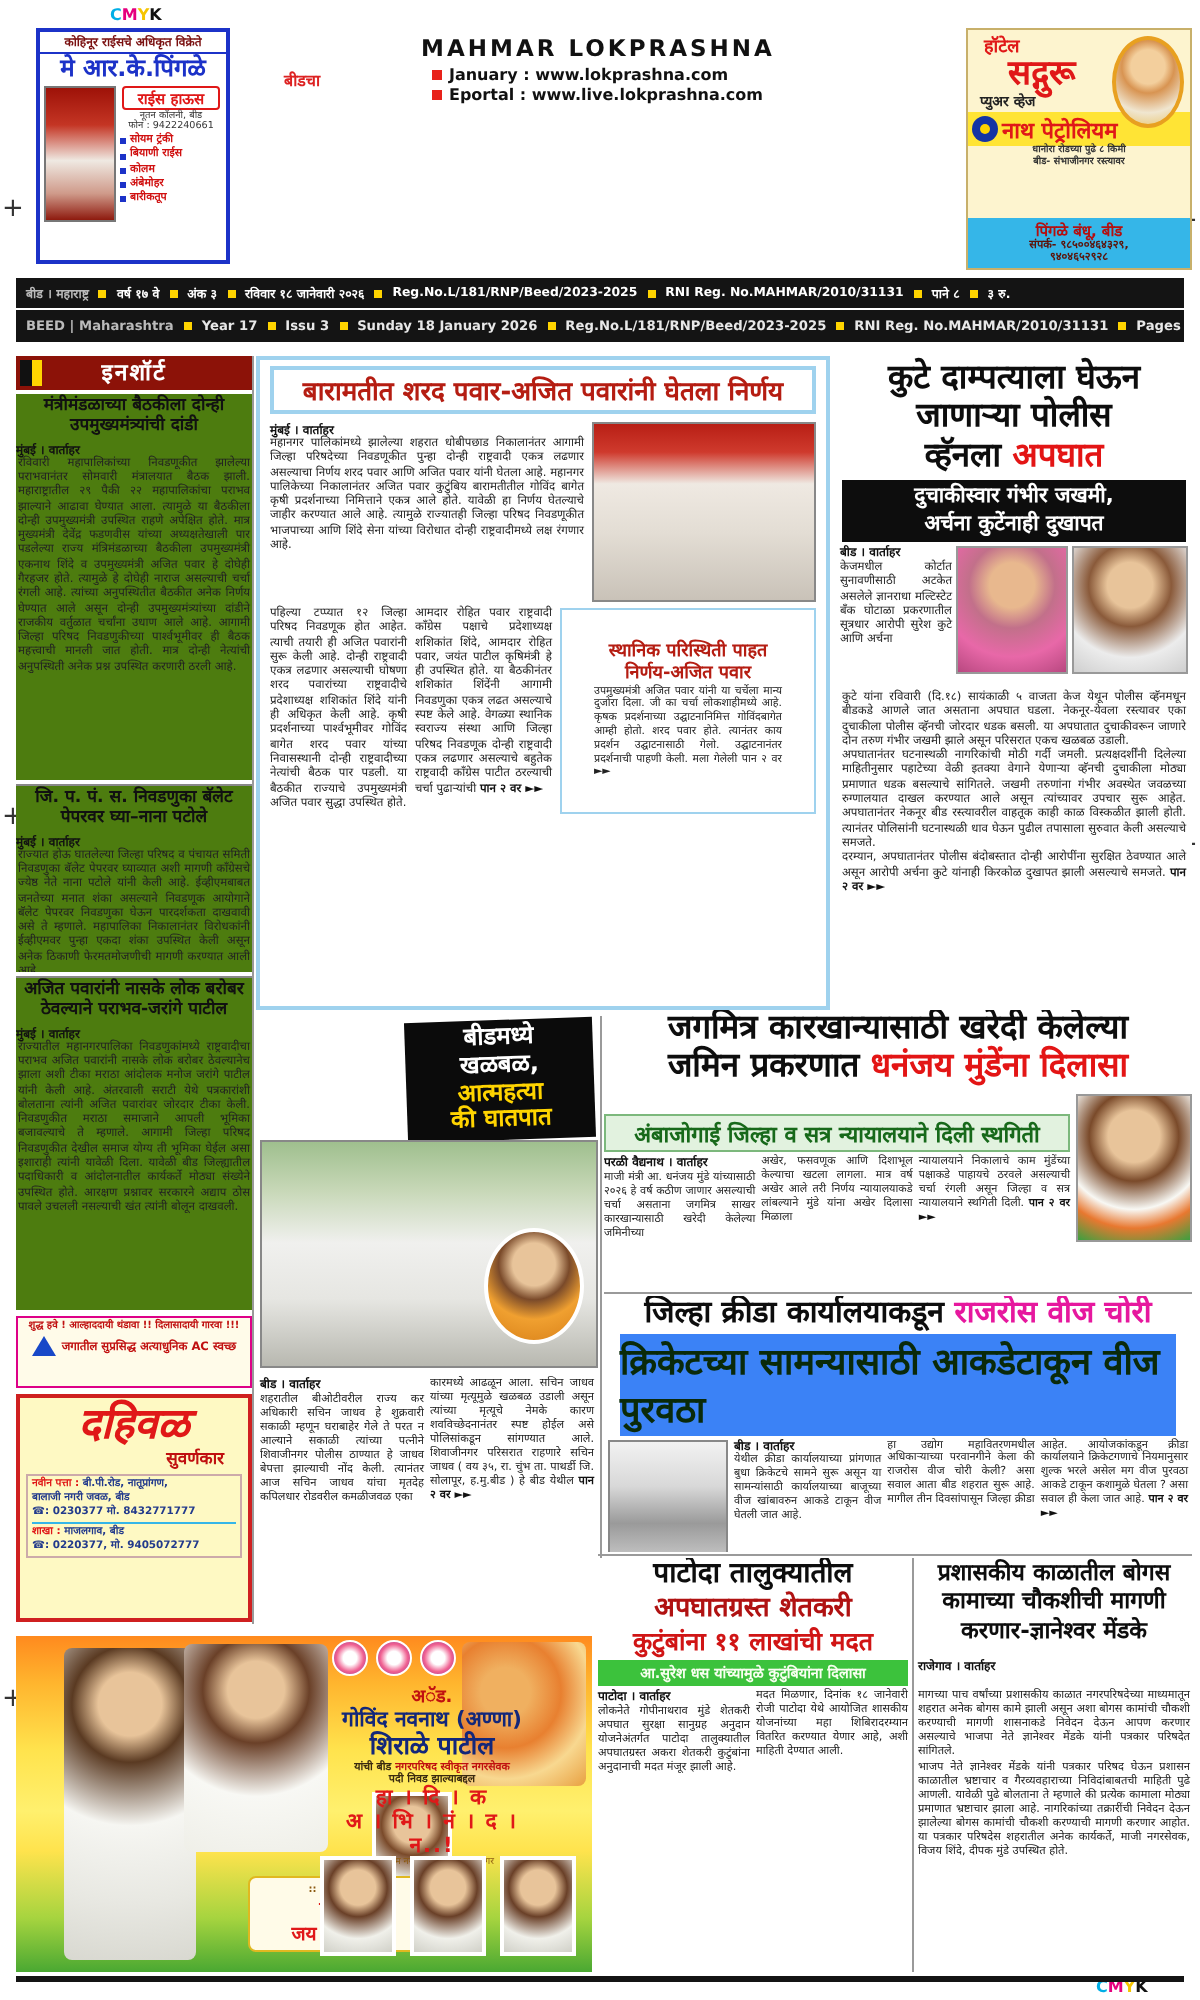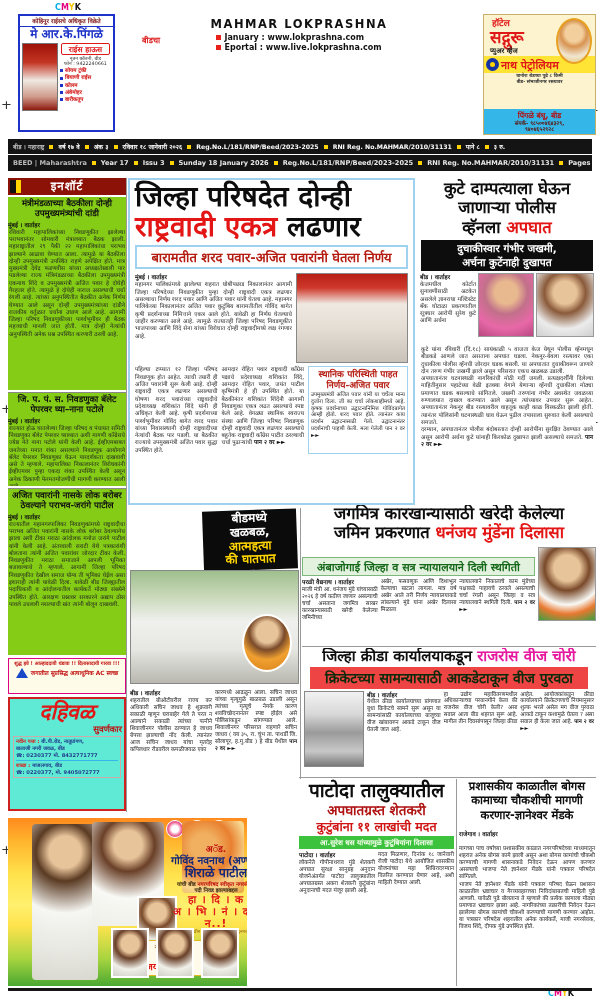--- a/index.html
+++ b/index.html
@@ -23,21 +23,21 @@
   .bullet-blue{width:3px;height:3px;background:#1c32c8;display:inline-block;flex:0 0 auto;}
   .masthead{left:118px;top:12px;width:362px;height:122px;text-align:center;}
   .mh-kicker{position:absolute;left:24px;top:22px;color:#d22;font-size:8px;font-weight:bold;}
   .mh-eng{font-weight:bold;font-size:11.5px;letter-spacing:1.5px;color:#111;padding-top:5px;}
   .mh-title{color:#e8221a;font-size:63px;font-weight:bold;line-height:0.98;letter-spacing:1px;}
   .mh-links{display:inline-block;text-align:left;font-size:8px;font-weight:bold;color:#111;margin-top:2px;}
   .mh-links div{line-height:1.3;}
   .sq-red{display:inline-block;width:5px;height:5px;background:#e8221a;margin-right:3px;}
   .ad-hotel{left:483px;top:14px;width:113px;height:121px;background:#fdf4cf;border:1px solid #c8b06a;overflow:hidden;}
   .hotel-l1{color:#e01818;font-weight:bold;font-size:9px;padding:1px 0 0 8px;}
-  .hotel-l2{color:#e01818;font-weight:bold;font-size:17px;line-height:1;padding-left:6px;}
+  .hotel-l2{color:#e01818;font-weight:bold;font-size:17px;line-height:1;padding-left:20px;}
   .hotel-oval{position:absolute;right:3px;top:3px;width:32px;height:42px;border-radius:50%;border:2px solid #e8a020;background:radial-gradient(circle at 50% 32%,#f3cf9d 26%,#d89452 40%,#f0e6d0 70%,#e8c36a 100%);}
   .hotel-pv{color:#222;font-weight:bold;font-size:7px;padding-left:6px;}
   .hotel-band{display:flex;align-items:center;gap:2px;background:#ffe435;padding:1px 2px;margin-top:1px;}
   .bp-logo{width:13px;height:13px;border-radius:50%;background:#1434a4;position:relative;flex:0 0 auto;}
   .bp-logo::after{content:"";position:absolute;left:4px;top:4px;width:5px;height:5px;border-radius:50%;background:#ffd400;}
   .hotel-pet{color:#e01818;font-weight:bold;font-size:11px;}
   .hotel-addr{font-size:4.8px;color:#333;font-weight:bold;text-align:center;line-height:1.25;}
   .hotel-foot{position:absolute;left:0;right:0;bottom:0;background:#35b6e8;text-align:center;padding:1px 0;}
   .hotel-owner{color:#b40f0f;font-weight:bold;font-size:7.5px;}
   .hotel-ph{color:#5c1208;font-weight:bold;font-size:5.6px;line-height:1.2;}
@@ -47,53 +47,53 @@
   .db2{top:155px;height:16px;font-size:6.6px;color:#e8e8e8;}
   .sq-y{display:inline-block;width:4px;height:4px;background:#ffd400;flex:0 0 auto;}
   .db-seg{white-space:nowrap;font-weight:bold;}
   
   .vline{border-left:1px solid #9a9a9a;width:0;}
   .hline{border-top:1px solid #9a9a9a;height:0;}
   .botline{left:8px;top:988px;width:584px;border-top:3px solid #141414;height:0;}
   
   .inshort-hd{left:8px;top:178px;width:118px;height:17px;background:#8c1208;color:#fff;font-weight:bold;font-size:11.5px;text-align:center;line-height:17px;letter-spacing:1px;}
   .inshort-icon{position:absolute;left:2px;top:2px;width:11px;height:13px;background:linear-gradient(90deg,#111 55%,#ffd400 55%);}
-  .lart{left:8px;width:118px;overflow:hidden;background:#84cc16;}
+  .lart{left:8px;width:118px;overflow:hidden;background:#4d7c0f;}
   .lart-h{font-weight:bold;font-size:8.6px;line-height:1.2;text-align:center;color:#111;padding:1px 1px 2px;}
   .dl{font-weight:bold;font-size:6px;color:#111;}
   .bodytx{font-size:5.8px;line-height:1.26;color:#222;}
   .lart .bodytx{padding:0 1px;}
   .rule-t{border-top:1px solid #888;}
   
   .ac-ad{left:8px;top:658px;width:118px;height:36px;border:1px solid #d08;background:#fffbe9;overflow:hidden;text-align:center;}
   .ac-l1{font-size:5px;color:#c01010;font-weight:bold;line-height:1.3;padding-top:1px;}
   .ac-row{display:flex;align-items:center;gap:3px;justify-content:center;padding-top:1px;}
   .ac-tri{width:0;height:0;border-left:6px solid transparent;border-right:6px solid transparent;border-bottom:10px solid #1848c8;}
   .ac-l2{font-size:5.8px;color:#c01010;font-weight:bold;}
   
-  .dahi{left:8px;top:697px;width:118px;height:114px;border:2px solid #cf2020;background:#5eead4;overflow:hidden;}
+  .dahi{left:8px;top:697px;width:118px;height:114px;border:2px solid #cf2020;background:#fef9c3;overflow:hidden;}
   .dahi-title{color:#e01818;font-weight:bold;font-size:21px;text-align:center;line-height:1;padding-top:3px;font-style:italic;}
-  .dahi-sub{color:#c01010;font-weight:bold;font-size:8.5px;text-align:right;padding-right:2px;}
+  .dahi-sub{color:#c01010;font-weight:bold;font-size:8.5px;text-align:right;padding-right:12px;}
   .dahi-box{margin:2px 3px;border:1px solid #caa;padding:1px 2px;}
   .dahi-line{font-size:5.2px;color:#223a8c;font-weight:bold;line-height:1.35;}
   .dahi-line .lb{color:#e01818;}
   .dahi-div{border-top:1px solid #35b6e8;margin:1px 0;}
   
   .mainbox{left:128px;top:178px;width:287px;height:327px;border:2px solid #9fd2ee;background:#fff;overflow:hidden;}
   .ms-h{padding:2px 5px 0;line-height:1.08;}
   .ms-h .l1{font-size:28px;font-weight:bold;color:#0d0d0d;display:block;}
   .ms-h .red{color:#e31515;}
   .ms-h .l2{font-size:28px;font-weight:bold;color:#0d0d0d;display:block;}
   .ms-sub{margin:3px 5px 2px;border:2px solid #9fd2ee;color:#b51d12;font-weight:bold;font-size:13px;text-align:center;padding:1px 0;}
   .ms-top{display:flex;gap:4px;padding:2px 5px;}
   .ms-lead{flex:1;}
   .photo-pawar{width:110px;height:88px;border:1px solid #888;background:linear-gradient(180deg,#b81f15 0%,#cf3a2d 16%,#efe9e2 34%,#e3ddd4 62%,#c9c2b8 100%);flex:0 0 auto;}
   .ms-bottom{display:flex;gap:4px;padding:1px 5px 3px;}
   .ms-col{flex:1;}
-  .sidebox{width:94px;border:1px solid #9fd2ee;padding:2px;flex:0 0 auto;}
+  .sidebox{width:94px;border:1px solid #9fd2ee;padding:16px;flex:0 0 auto;}
   .sidebox-t{color:#b51d12;font-weight:bold;font-size:9px;text-align:center;line-height:1.2;}
   .sidebox .bodytx{font-size:5.4px;}
   .cont{font-weight:bold;color:#111;}
   
   .kute{left:418px;top:178px;width:178px;height:327px;overflow:hidden;background:#fff;}
   .kute-h{font-weight:bold;font-size:16.5px;text-align:center;line-height:1.18;color:#0d0d0d;padding-top:1px;}
   .kute-h .red{color:#e31515;}
   .kute-band{background:#0d0d0d;color:#fff;font-weight:bold;font-size:10.5px;text-align:center;line-height:1.25;margin:3px 3px 2px;padding:2px 0;}
   .kute-top{display:flex;gap:2px;padding:0 2px;}
   .kute-top .bodytx{flex:1;}
@@ -119,39 +119,39 @@
   .mu-mid{display:flex;gap:3px;margin-top:2px;}
   .mu-left{flex:1;margin-top:12px;}
   .mu-band{background:#e2f2df;border:1px solid #7cb87c;color:#17691a;font-weight:bold;font-size:11px;text-align:center;padding:1px 0;margin-bottom:2px;}
   .mu-cols{display:flex;gap:3px;}
   .mu-cols .bodytx{flex:1;font-size:5.5px;}
   .photo-munde{width:56px;height:72px;border:1px solid #999;background:radial-gradient(circle at 50% 28%,#e8c49a 22%,#7a4a2a 38%,#f8f8f4 62%,#e87830 78%,#3aa040 100%);flex:0 0 auto;margin-top:2px;}
   
   .power{left:302px;top:648px;width:294px;height:128px;overflow:hidden;background:#fff;}
   .power-h{font-weight:bold;font-size:15px;text-align:center;line-height:1.1;color:#0d0d0d;white-space:nowrap;}
   .power-h .mag{color:#e6189e;}
-  .power-band{background:#ef4444;color:#0a2a0a;font-weight:bold;font-size:14px;text-align:center;padding:1.5px 0;margin:2px 8px;}
+  .power-band{background:#3b82f6;color:#0a2a0a;font-weight:bold;font-size:18px;padding:1.5px 0;margin:2px 8px;}
   .power-row{display:flex;gap:3px;padding:0 2px;}
   .photo-pole{width:58px;height:74px;border:1px solid #888;background:linear-gradient(180deg,#f2f2f2 0%,#d8d8d8 30%,#9a9a9a 55%,#c8c8c8 80%,#787878 100%);flex:0 0 auto;}
   .power-row .bodytx{flex:1;font-size:5.5px;}
   
   .patoda{left:298px;top:779px;width:157px;height:208px;overflow:hidden;background:#fff;}
   .pat-h{font-weight:bold;text-align:center;line-height:1.22;}
-  .pat-h .l1{font-size:19px;color:#0d0d0d;display:block;}
+  .pat-h .l1{font-size:14px;color:#0d0d0d;display:block;}
   .pat-h .l2{font-size:13.5px;color:#b01212;display:block;}
   .pat-h .l3{font-size:12.5px;color:#d01515;display:block;}
   .pat-band{background:#3cc23c;color:#f8fff0;font-weight:bold;font-size:7.2px;text-align:center;padding:1.5px 0;margin:2px 1px;}
   .pat-cols{display:flex;gap:3px;padding:0 1px;}
   .pat-cols .bodytx{flex:1;font-size:5.6px;}
   
   .mendke{left:458px;top:779px;width:138px;height:208px;overflow:hidden;background:#fff;}
   .men-h{font-weight:bold;font-size:11.5px;text-align:center;line-height:1.25;color:#0d0d0d;}
   .mendke .bodytx{font-size:5.6px;padding:1px;white-space:pre-line;}
   
-  .polad{left:8px;top:818px;width:239px;height:168px;overflow:hidden;background:linear-gradient(180deg,#ff8a1e 0%,#ffb52e 14%,#ffe34d 34%,#fff06e 52%,#ffe34d 64%,#a6d43f 84%,#4aa832 100%);}
+  .polad{left:8px;top:818px;width:288px;height:168px;overflow:hidden;background:linear-gradient(180deg,#ff8a1e 0%,#ffb52e 14%,#ffe34d 34%,#fff06e 52%,#ffe34d 64%,#a6d43f 84%,#4aa832 100%);}
   .pa-photo-main{position:absolute;left:24px;top:6px;width:66px;height:156px;background:radial-gradient(circle at 50% 18%,#e8c49a 12%,#5a3a22 22%,#f6f6f2 46%,#e8e8e2 75%,#d8d8d0 100%);border-radius:4px;}
   .pa-photo-main2{position:absolute;left:84px;top:4px;width:72px;height:104px;background:radial-gradient(circle at 50% 22%,#e8c49a 16%,#6a4028 30%,#f8f8f4 60%,#efefe8 100%);border-radius:4px;}
   .pa-symbols{position:absolute;left:158px;top:2px;display:flex;gap:4px;}
   .pa-sym{width:16px;height:16px;border-radius:50%;background:radial-gradient(circle,#fff 30%,#f06292 60%,#8c2a8c 100%);border:1px solid #fff;}
   .pa-photo-tr{position:absolute;right:3px;top:3px;width:62px;height:72px;background:radial-gradient(circle at 35% 35%,#f0b060 20%,#e88030 45%,#f8d890 70%,#e8a040 100%);border-radius:4px;}
   .pa-photo-mr{position:absolute;right:70px;top:78px;width:36px;height:48px;border:2px solid #fff;background:radial-gradient(circle at 50% 30%,#e8c49a 24%,#7a4a2a 40%,#e8e8e0 70%,#c8c8c0 100%);}
   .pa-text{position:absolute;left:152px;top:26px;width:112px;text-align:center;line-height:1.15;}
   .pa-prefix{color:#c01010;font-weight:bold;font-size:9px;display:block;}
   .pa-name{color:#13277a;font-weight:bold;font-size:10.5px;display:block;}
   .pa-surname{color:#13277a;font-weight:bold;font-size:12.5px;display:block;}
@@ -322,24 +322,20 @@
       <div class="dahi-line"><span class="lb">नवीन पत्ता : </span><span>बी.पी.रोड, नातूप्रांगण,</span></div>
       <div class="dahi-line">बालाजी नगरी जवळ, बीड</div>
       <div class="dahi-line">☎: 0230377  मो. 8432771777</div>
       <div class="dahi-div"></div>
       <div class="dahi-line"><span class="lb">शाखा : </span><span>माजलगाव, बीड</span></div>
       <div class="dahi-line">☎: 0220377, मो. 9405072777</div>
     </div>
   </div>
 
   <div class="abs mainbox">
-    <div class="ms-h">
-      <span class="l1">जिल्हा परिषदेत दोन्ही</span>
-      <span class="l2"><span class="red">राष्ट्रवादी एकत्र</span><span> लढणार</span></span>
-    </div>
     <div class="ms-sub">बारामतीत शरद पवार-अजित पवारांनी घेतला निर्णय</div>
     <div class="ms-top">
       <div class="ms-lead">
         <div class="dl">मुंबई । वार्ताहर</div>
         <div class="bodytx just">महानगर पालिकांमध्ये झालेल्या शहरात धोबीपछाड निकालानंतर आगामी जिल्हा परिषदेच्या निवडणूकीत पुन्हा दोन्ही राष्ट्रवादी एकत्र लढणार असल्याचा निर्णय शरद पवार आणि अजित पवार यांनी घेतला आहे. महानगर पालिकेच्या निकालानंतर अजित पवार कुटुंबिय बारामतीतील गोविंद बागेत कृषी प्रदर्शनाच्या निमित्ताने एकत्र आले होते. यावेळी हा निर्णय घेतल्याचे जाहीर करण्यात आले आहे. त्यामुळे राज्यातही जिल्हा परिषद निवडणूकीत भाजपाच्या आणि शिंदे सेना यांच्या विरोधात दोन्ही राष्ट्रवादीमध्ये लक्ष रंगणार आहे.</div>
       </div>
       <div class="photo-pawar"></div>
     </div>
     <div class="ms-bottom">
       <div class="ms-col bodytx just">पहिल्या टप्प्यात १२ जिल्हा परिषद निवडणूक होत आहेत. त्याची तयारी ही अजित पवारांनी सुरू केली आहे. दोन्ही राष्ट्रवादी एकत्र लढणार असल्याची घोषणा शरद पवारांच्या राष्ट्रवादीचे प्रदेशाध्यक्ष शशिकांत शिंदे यांनी ही अधिकृत केली आहे. कृषी प्रदर्शनाच्या पार्श्वभूमीवर गोविंद बागेत शरद पवार यांच्या निवासस्थानी दोन्ही राष्ट्रवादीच्या नेत्यांची बैठक पार पडली. या बैठकीत राज्याचे उपमुख्यमंत्री अजित पवार सुद्धा उपस्थित होते.</div>

